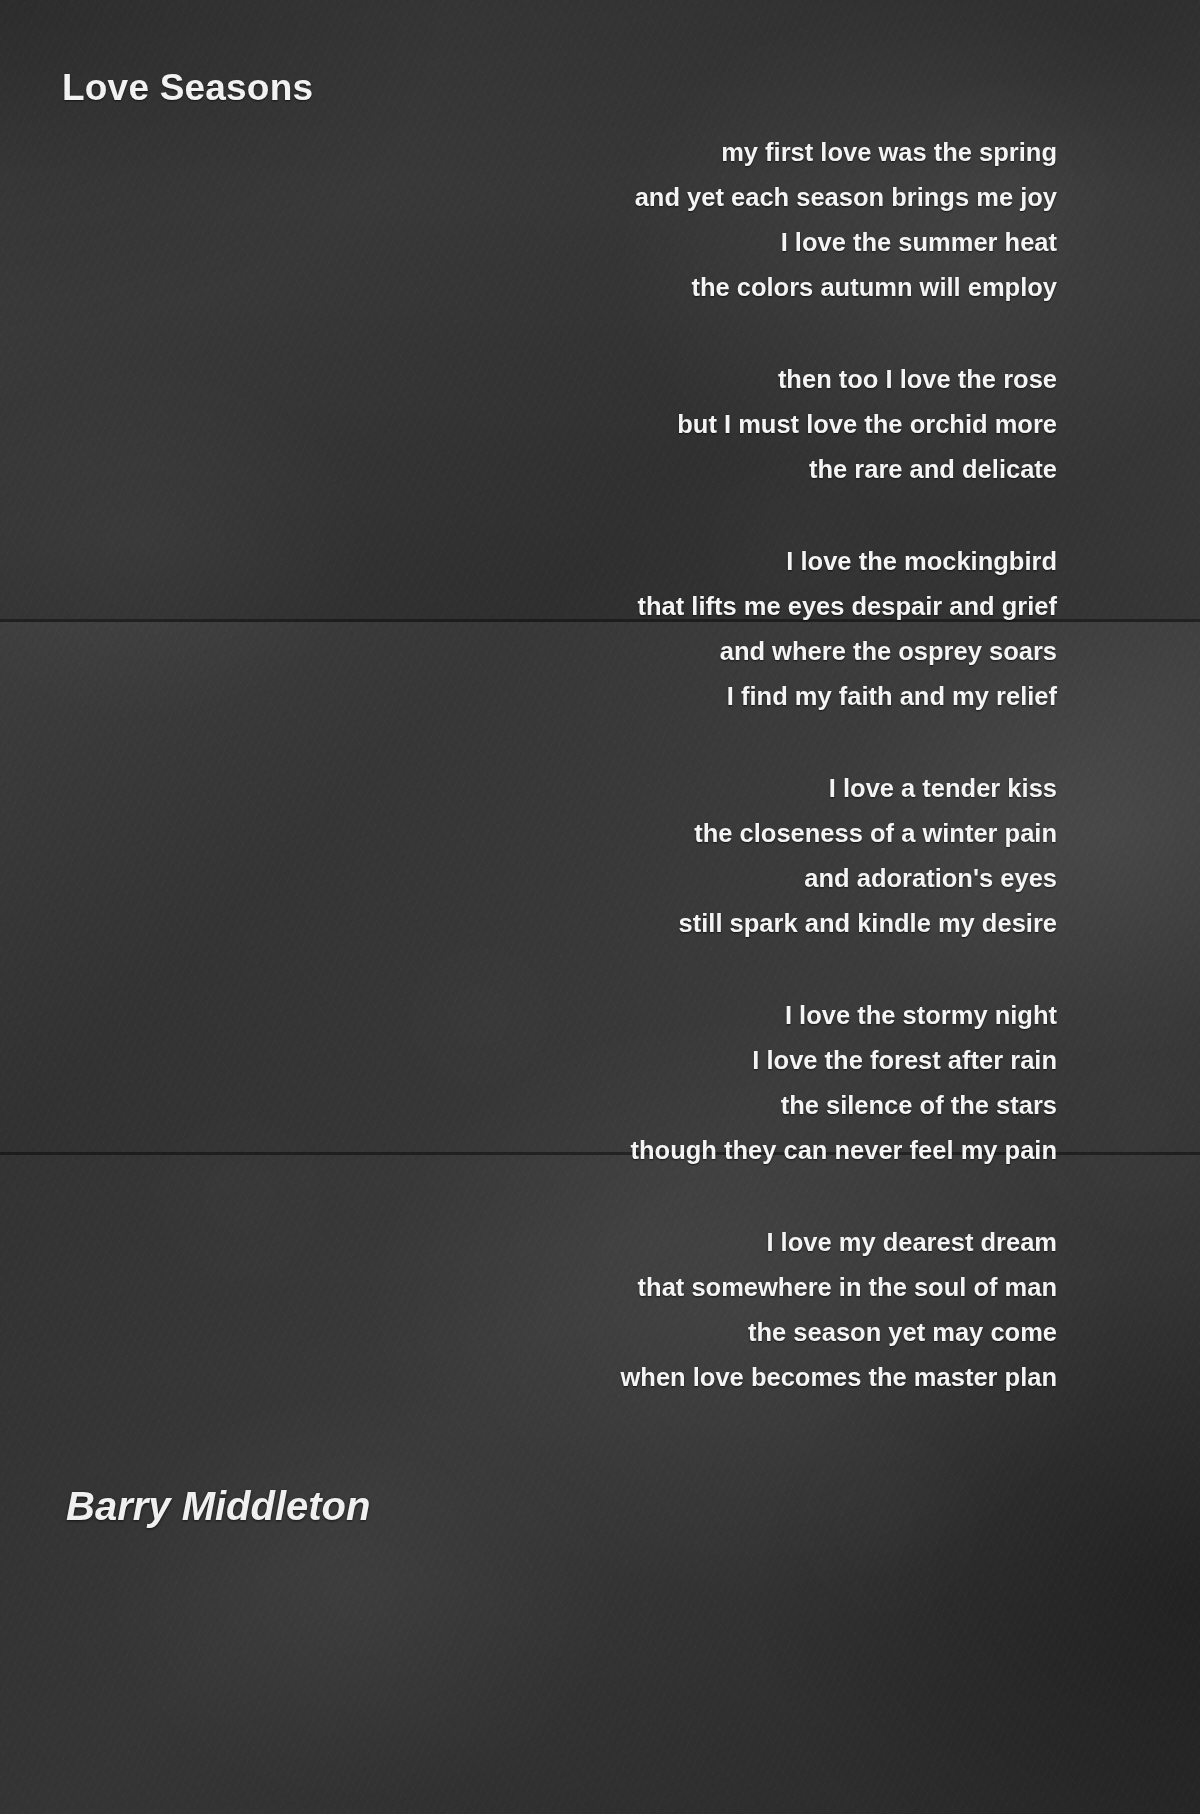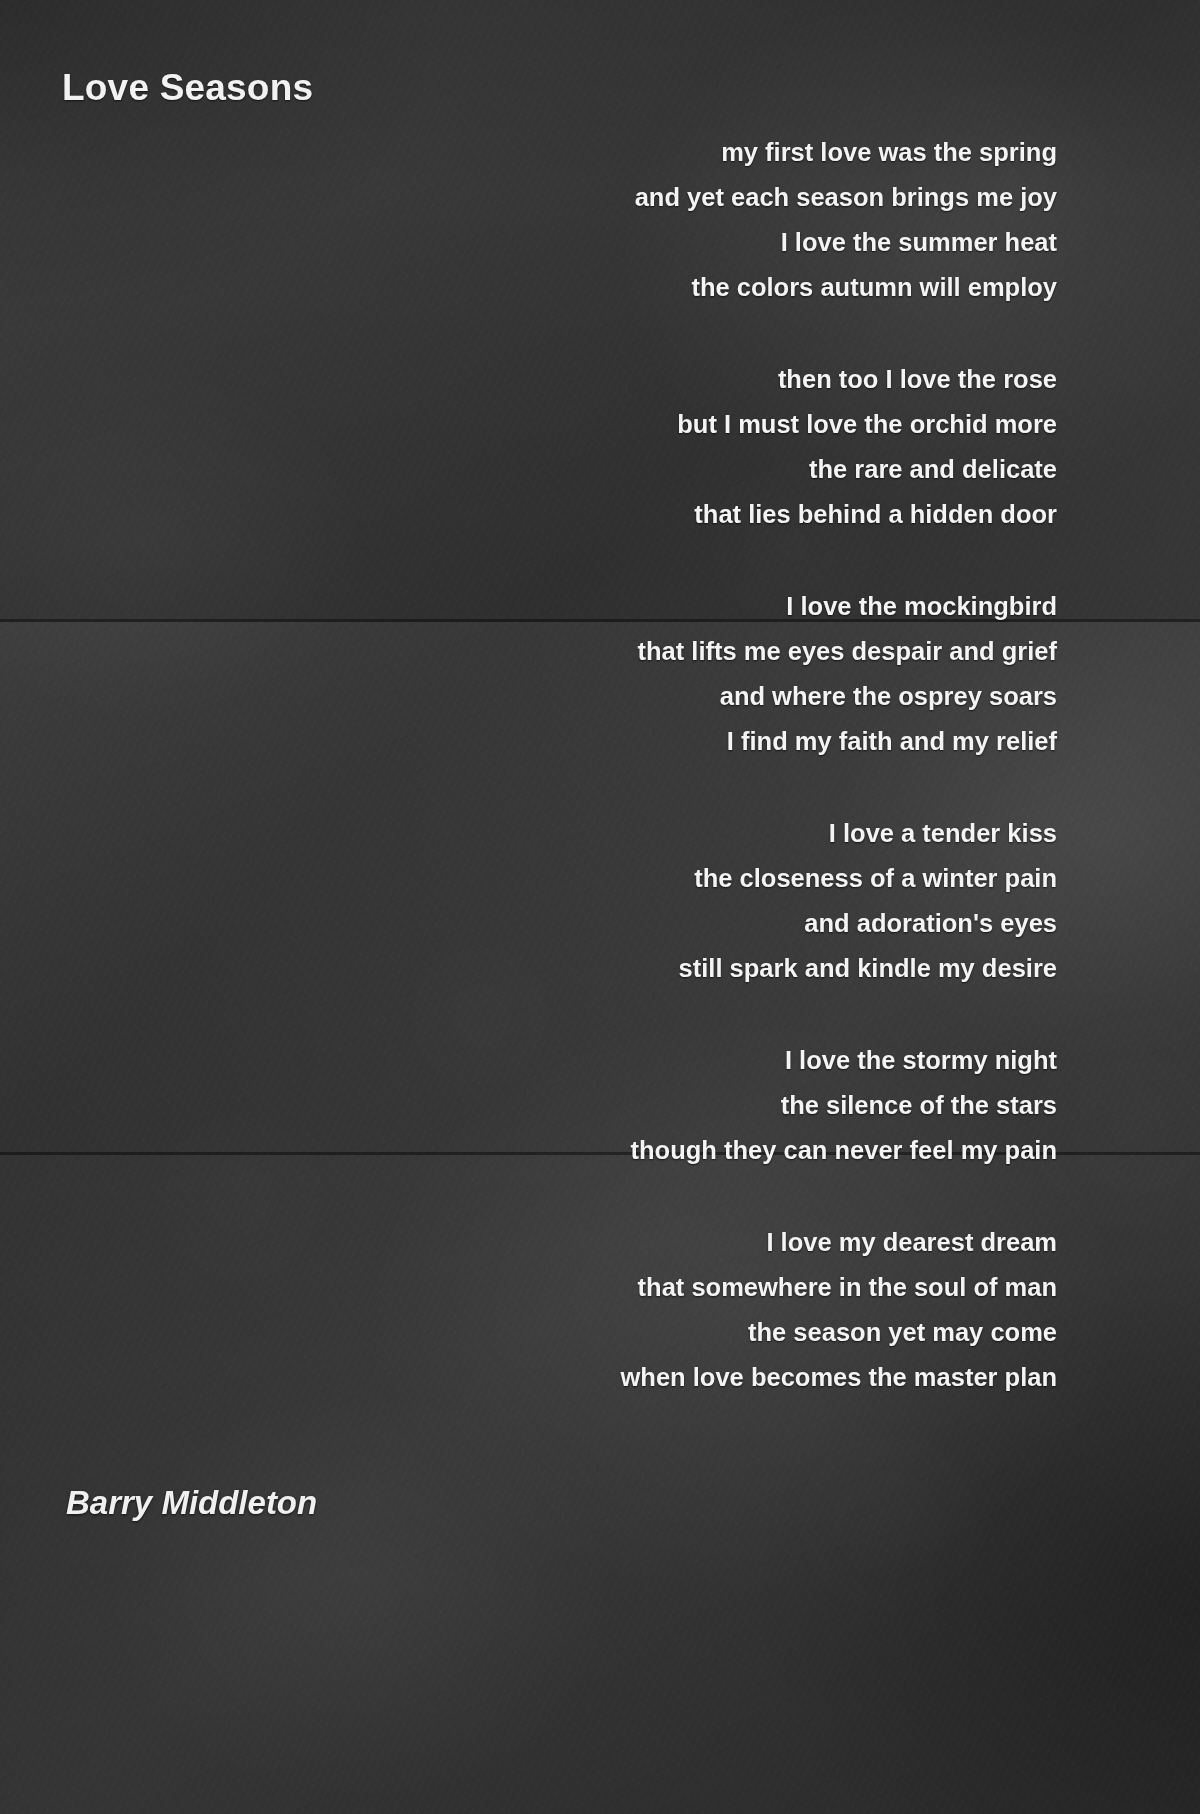--- a/index.html
+++ b/index.html
@@ -119,21 +119,21 @@
     color: #f4f4f4;
     line-height: 45px;
     white-space: pre;
     text-shadow: 0 1px 2px rgba(0,0,0,0.7);
   }
 
   .author {
     position: absolute;
     left: 66px;
     top: 1484px;
-    font-size: 33px;
+    font-size: 40px;
     font-style: italic;
     font-weight: bold;
     color: #f0f0f0;
     text-shadow: 0 1px 3px rgba(0,0,0,0.7);
   }
 </style>
 </head>
 <body>
 
 <div class="poem-card">
@@ -158,39 +158,39 @@
         <div class="line">my first love was the spring</div>
         <div class="line">and yet each season brings me joy</div>
         <div class="line">I love the summer heat</div>
         <div class="line">the colors autumn will employ</div>
       </div>
 
       <div class="stanza">
         <div class="line">then too I love the rose</div>
         <div class="line">but I must love the orchid more</div>
         <div class="line">the rare and delicate</div>
-        <div class="line">that lies behind a hidden door</div>
       </div>
 
       <div class="stanza">
         <div class="line">I love the mockingbird</div>
         <div class="line">that lifts me eyes despair and grief</div>
         <div class="line">and where the osprey soars</div>
         <div class="line">I find my faith and my relief</div>
       </div>
 
       <div class="stanza">
         <div class="line">I love a tender kiss</div>
         <div class="line">the closeness of a winter pain</div>
         <div class="line">and adoration's eyes</div>
         <div class="line">still spark and kindle my desire</div>
       </div>
 
       <div class="stanza">
         <div class="line">I love the stormy night</div>
+        <div class="line">I love the forest after rain</div>
         <div class="line">the silence of the stars</div>
         <div class="line">though they can never feel my pain</div>
       </div>
 
       <div class="stanza">
         <div class="line">I love my dearest dream</div>
         <div class="line">that somewhere in the soul of man</div>
         <div class="line">the season yet may come</div>
         <div class="line">when love becomes the master plan</div>
       </div>

